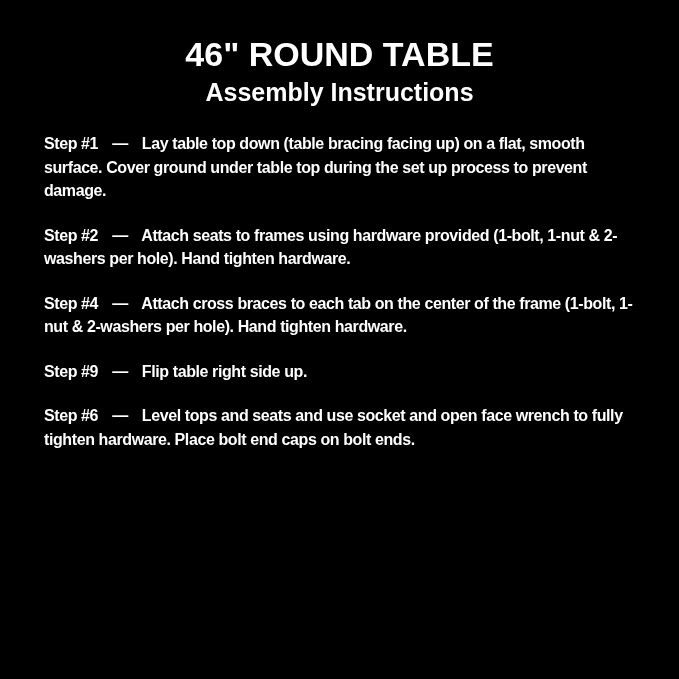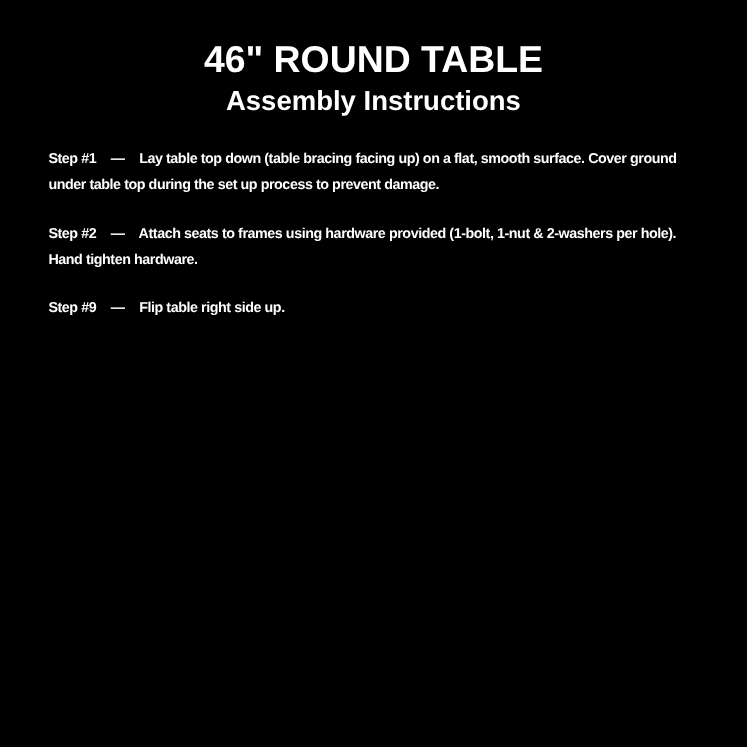--- a/index.html
+++ b/index.html
@@ -32,21 +32,21 @@
     font-size: 25px;
     line-height: 30px;
     font-weight: 700;
   }
   .steps {
     margin-top: 25px;
     padding: 0 35px 0 44px;
   }
   .step {
     margin: 0 0 21px 0;
-    font-size: 13px;
+    font-size: 16px;
     line-height: 23.5px;
     letter-spacing: -0.4px;
     font-weight: 700;
   }
   .sep {
     padding: 0 10px;
   }
 </style>
 </head>
 <body>
@@ -61,18 +61,28 @@
       <span class="label">Step #1</span>
       <span class="sep">—</span>
       <span class="text">Lay table top down (table bracing facing up) on a flat, smooth surface. Cover ground under table top during the set up process to prevent damage.</span>
     </p>
     <p class="step">
       <span class="label">Step #2</span>
       <span class="sep">—</span>
       <span class="text">Attach seats to frames using hardware provided (1-bolt, 1-nut &amp; 2-washers per hole). Hand tighten hardware.</span>
     </p>
     <p class="step">
+      <span class="label">Step #4</span>
+      <span class="sep">—</span>
+      <span class="text">Attach cross braces to each tab on the center of the frame (1-bolt, 1-nut &amp; 2-washers per hole). Hand tighten hardware.</span>
+    </p>
+    <p class="step">
       <span class="label">Step #9</span>
       <span class="sep">—</span>
       <span class="text">Flip table right side up.</span>
+    </p>
+    <p class="step">
+      <span class="label">Step #6</span>
+      <span class="sep">—</span>
+      <span class="text">Level tops and seats and use socket and open face wrench to fully tighten hardware. Place bolt end caps on bolt ends.</span>
     </p>
   </main>
 </div>
 
 </body></html>

